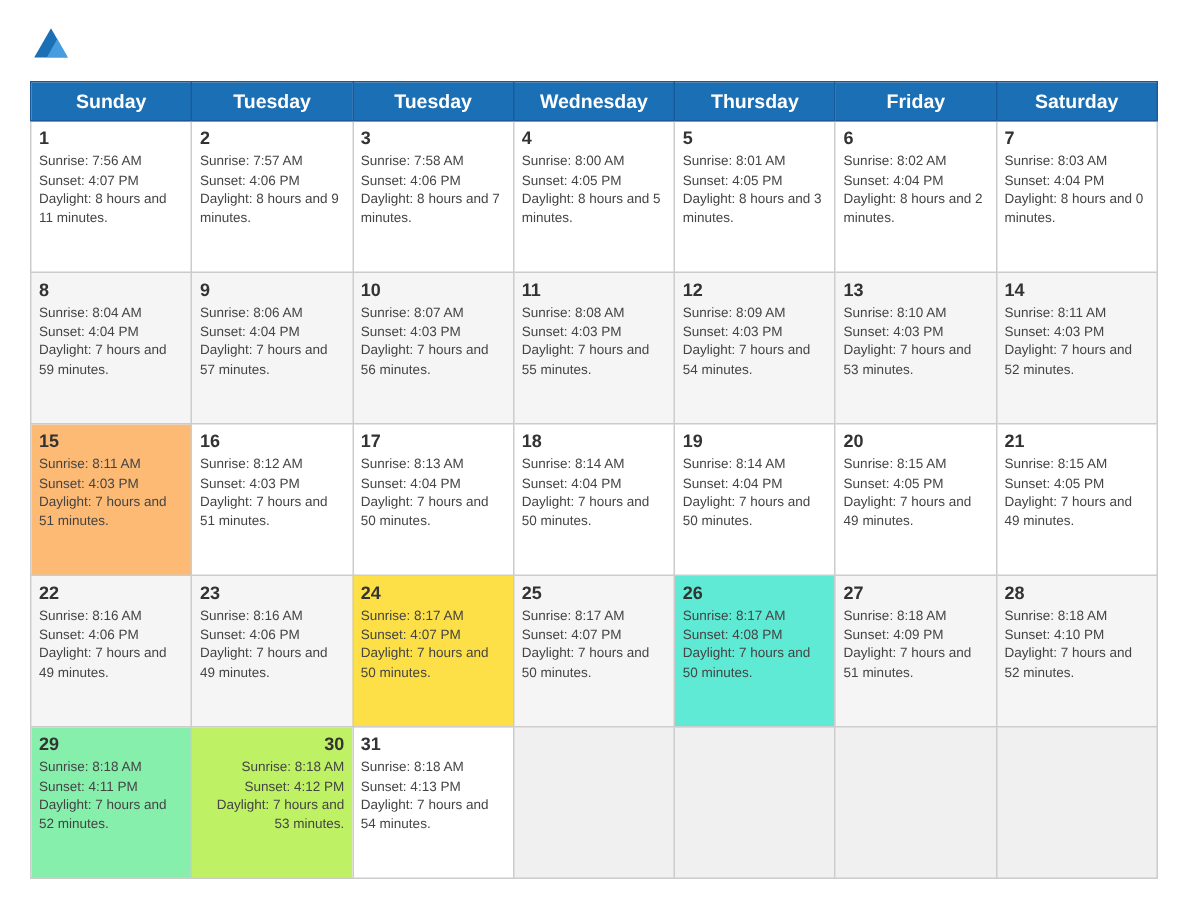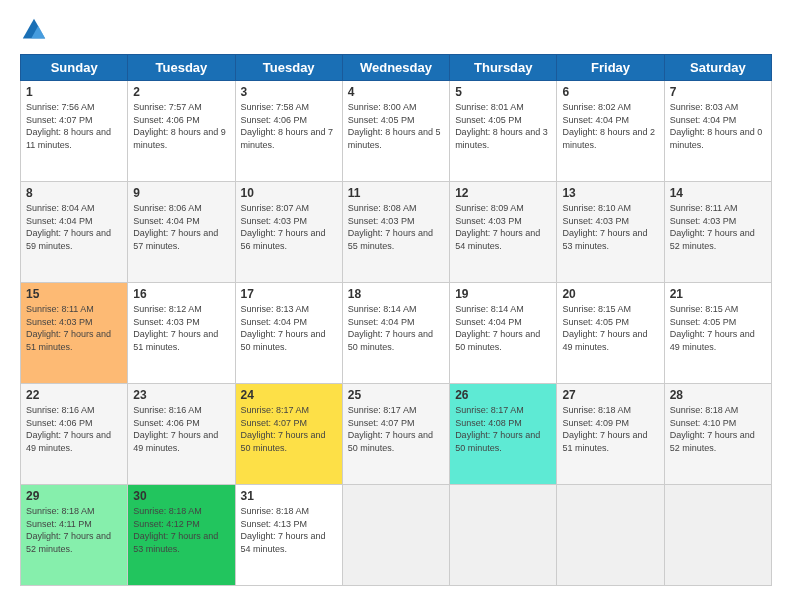--- a/index.html
+++ b/index.html
@@ -252,21 +252,21 @@
           <td style="background: rgb(245, 245, 245);">
             <span class="day-num">28</span>
             <div class="day-info">Sunrise: 8:18 AM<br>Sunset: 4:10 PM<br>Daylight: 7 hours and 52 minutes.</div>
           </td>
         </tr>
         <tr>
           <td style="background: #86efac;">
             <span class="day-num">29</span>
             <div class="day-info">Sunrise: 8:18 AM<br>Sunset: 4:11 PM<br>Daylight: 7 hours and 52 minutes.</div>
           </td>
-          <td style="background: #22c55e;">
+          <td style="background: #bef264; text-align: right;">
             <span class="day-num">30</span>
             <div class="day-info">Sunrise: 8:18 AM<br>Sunset: 4:12 PM<br>Daylight: 7 hours and 53 minutes.</div>
           </td>
           <td style="background: rgb(255, 255, 255);">
             <span class="day-num">31</span>
             <div class="day-info">Sunrise: 8:18 AM<br>Sunset: 4:13 PM<br>Daylight: 7 hours and 54 minutes.</div>
           </td>
           <td class="empty"></td>
           <td class="empty"></td>
           <td class="empty"></td>

